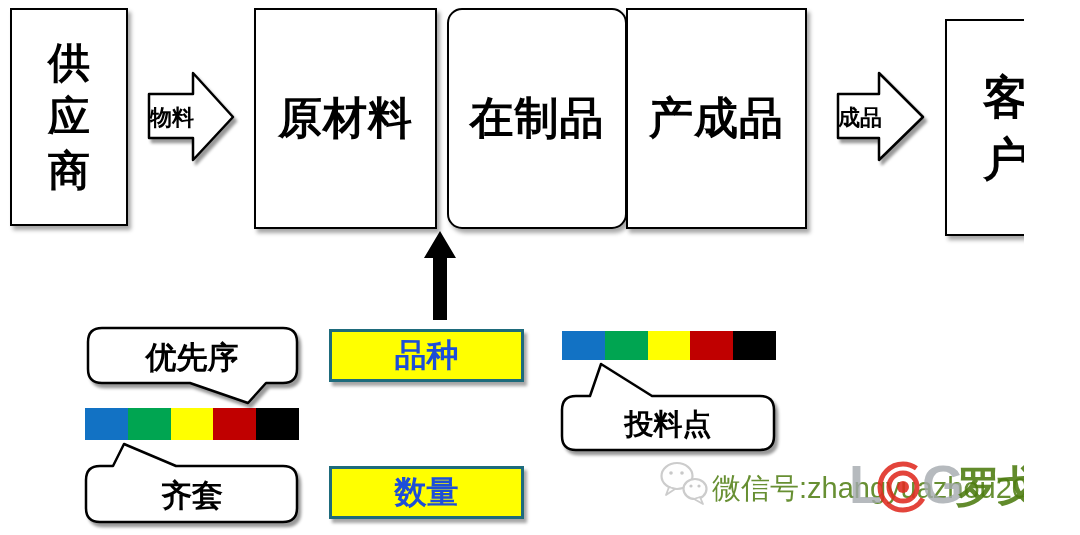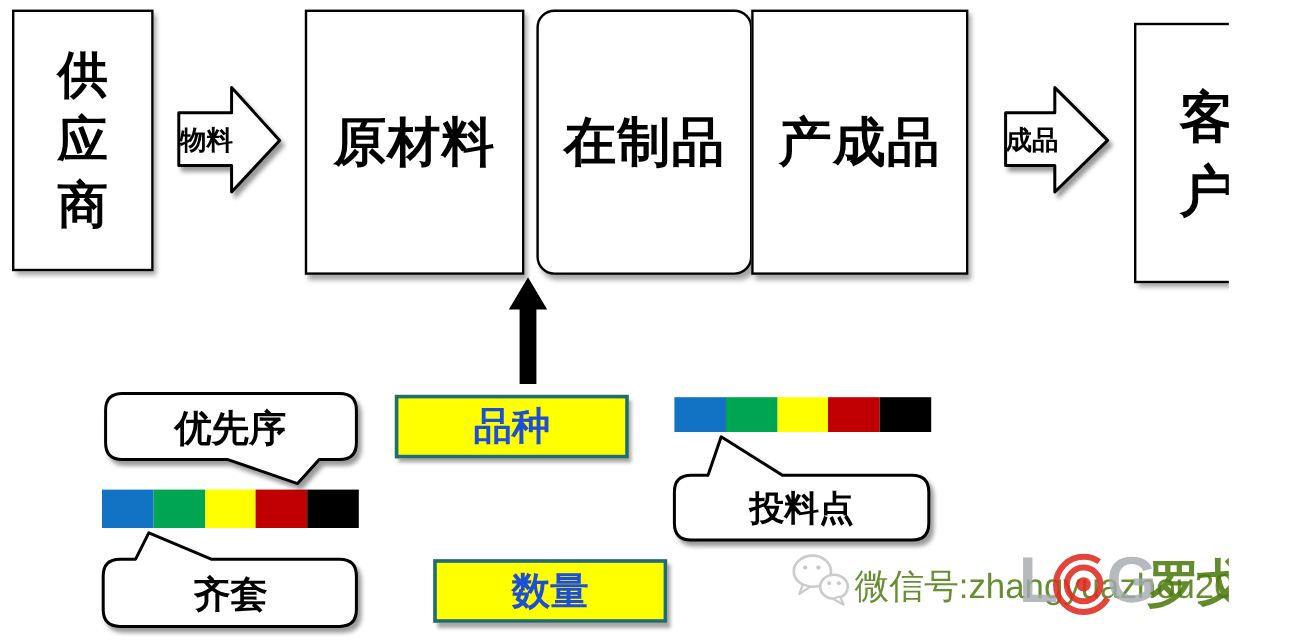--- a/index.html
+++ b/index.html
@@ -84,21 +84,21 @@
       <div class="bar-seg" style="background: rgb(18, 114, 196);"></div>
       <div class="bar-seg" style="background: rgb(0, 165, 81);"></div>
       <div class="bar-seg" style="background: rgb(255, 255, 0);"></div>
       <div class="bar-seg" style="background: rgb(192, 0, 0);"></div>
       <div class="bar-seg" style="background: rgb(0, 0, 0);"></div>
     </div>
 
   <div class="attr-box" style="top:329px;">
     <span>品种</span>
   </div>
-  <div class="attr-box" style="top:466px;margin-left:32px;">
+  <div class="attr-box" style="top:466px;">
     <span>数量</span>
   </div>
 
   <svg id="svg-overlay" width="1080" height="535" viewBox="0 0 1080 535">
     <defs>
       <filter id="ds" x="-20%" y="-20%" width="150%" height="150%">
         <feDropShadow dx="3" dy="4" stdDeviation="1.6" flood-color="#000000" flood-opacity="0.4"></feDropShadow>
       </filter>
     </defs>
 

